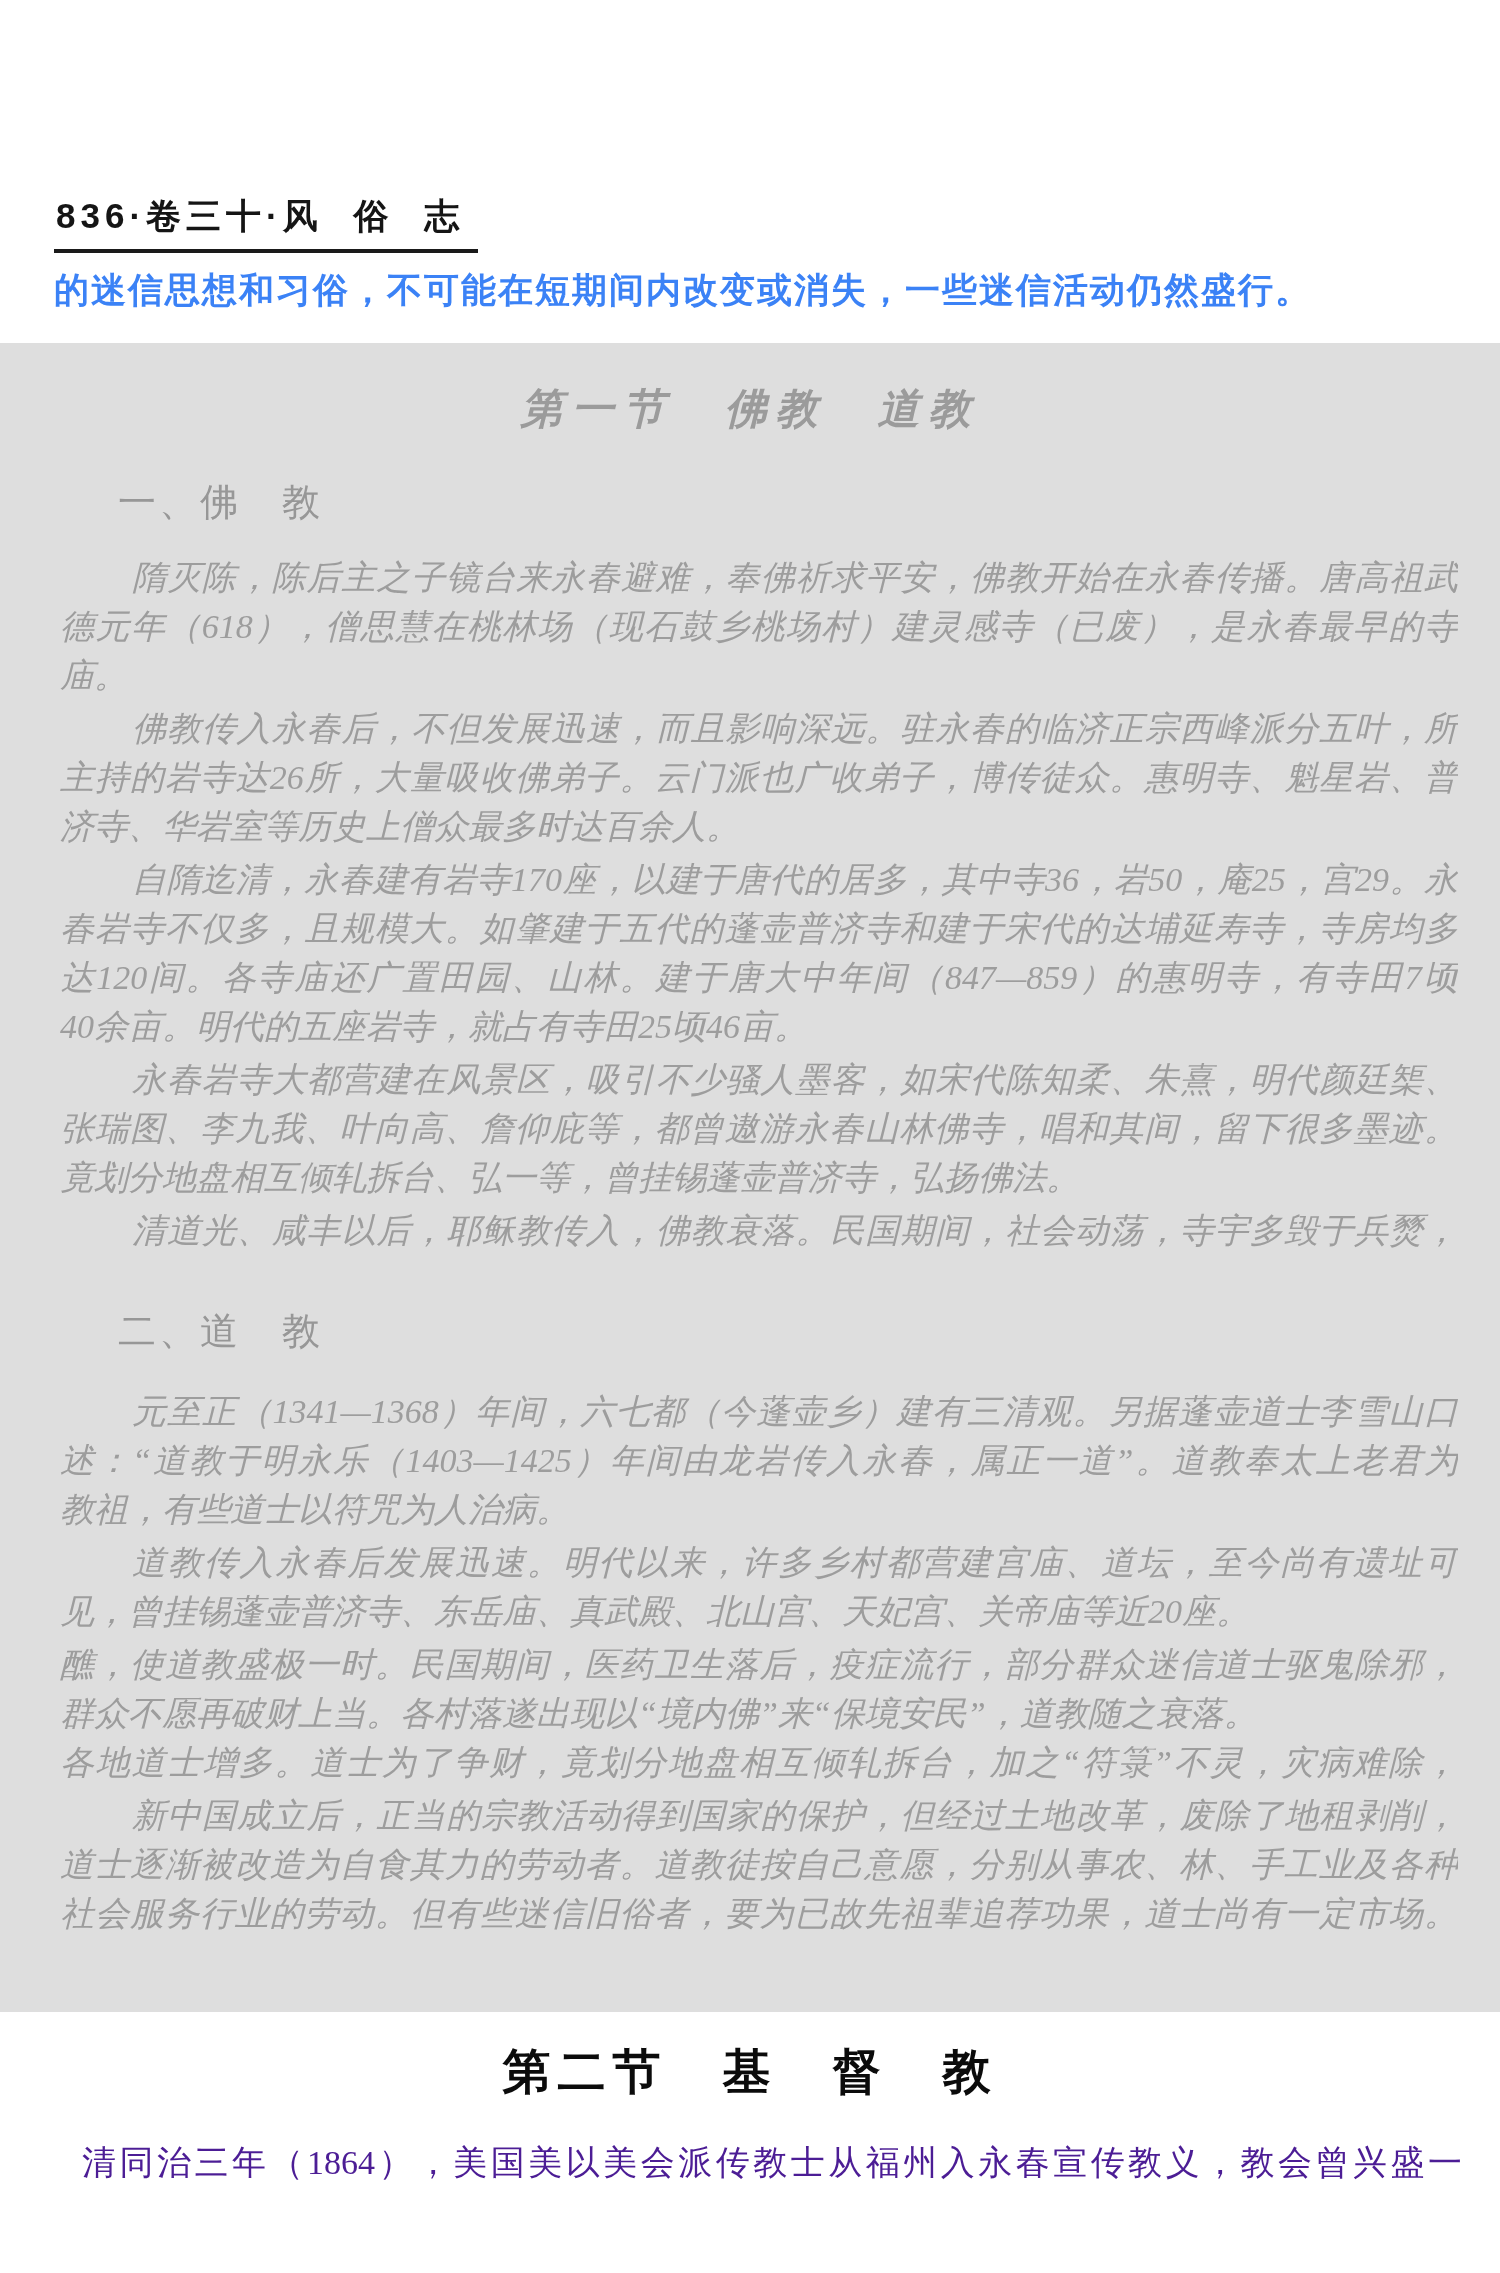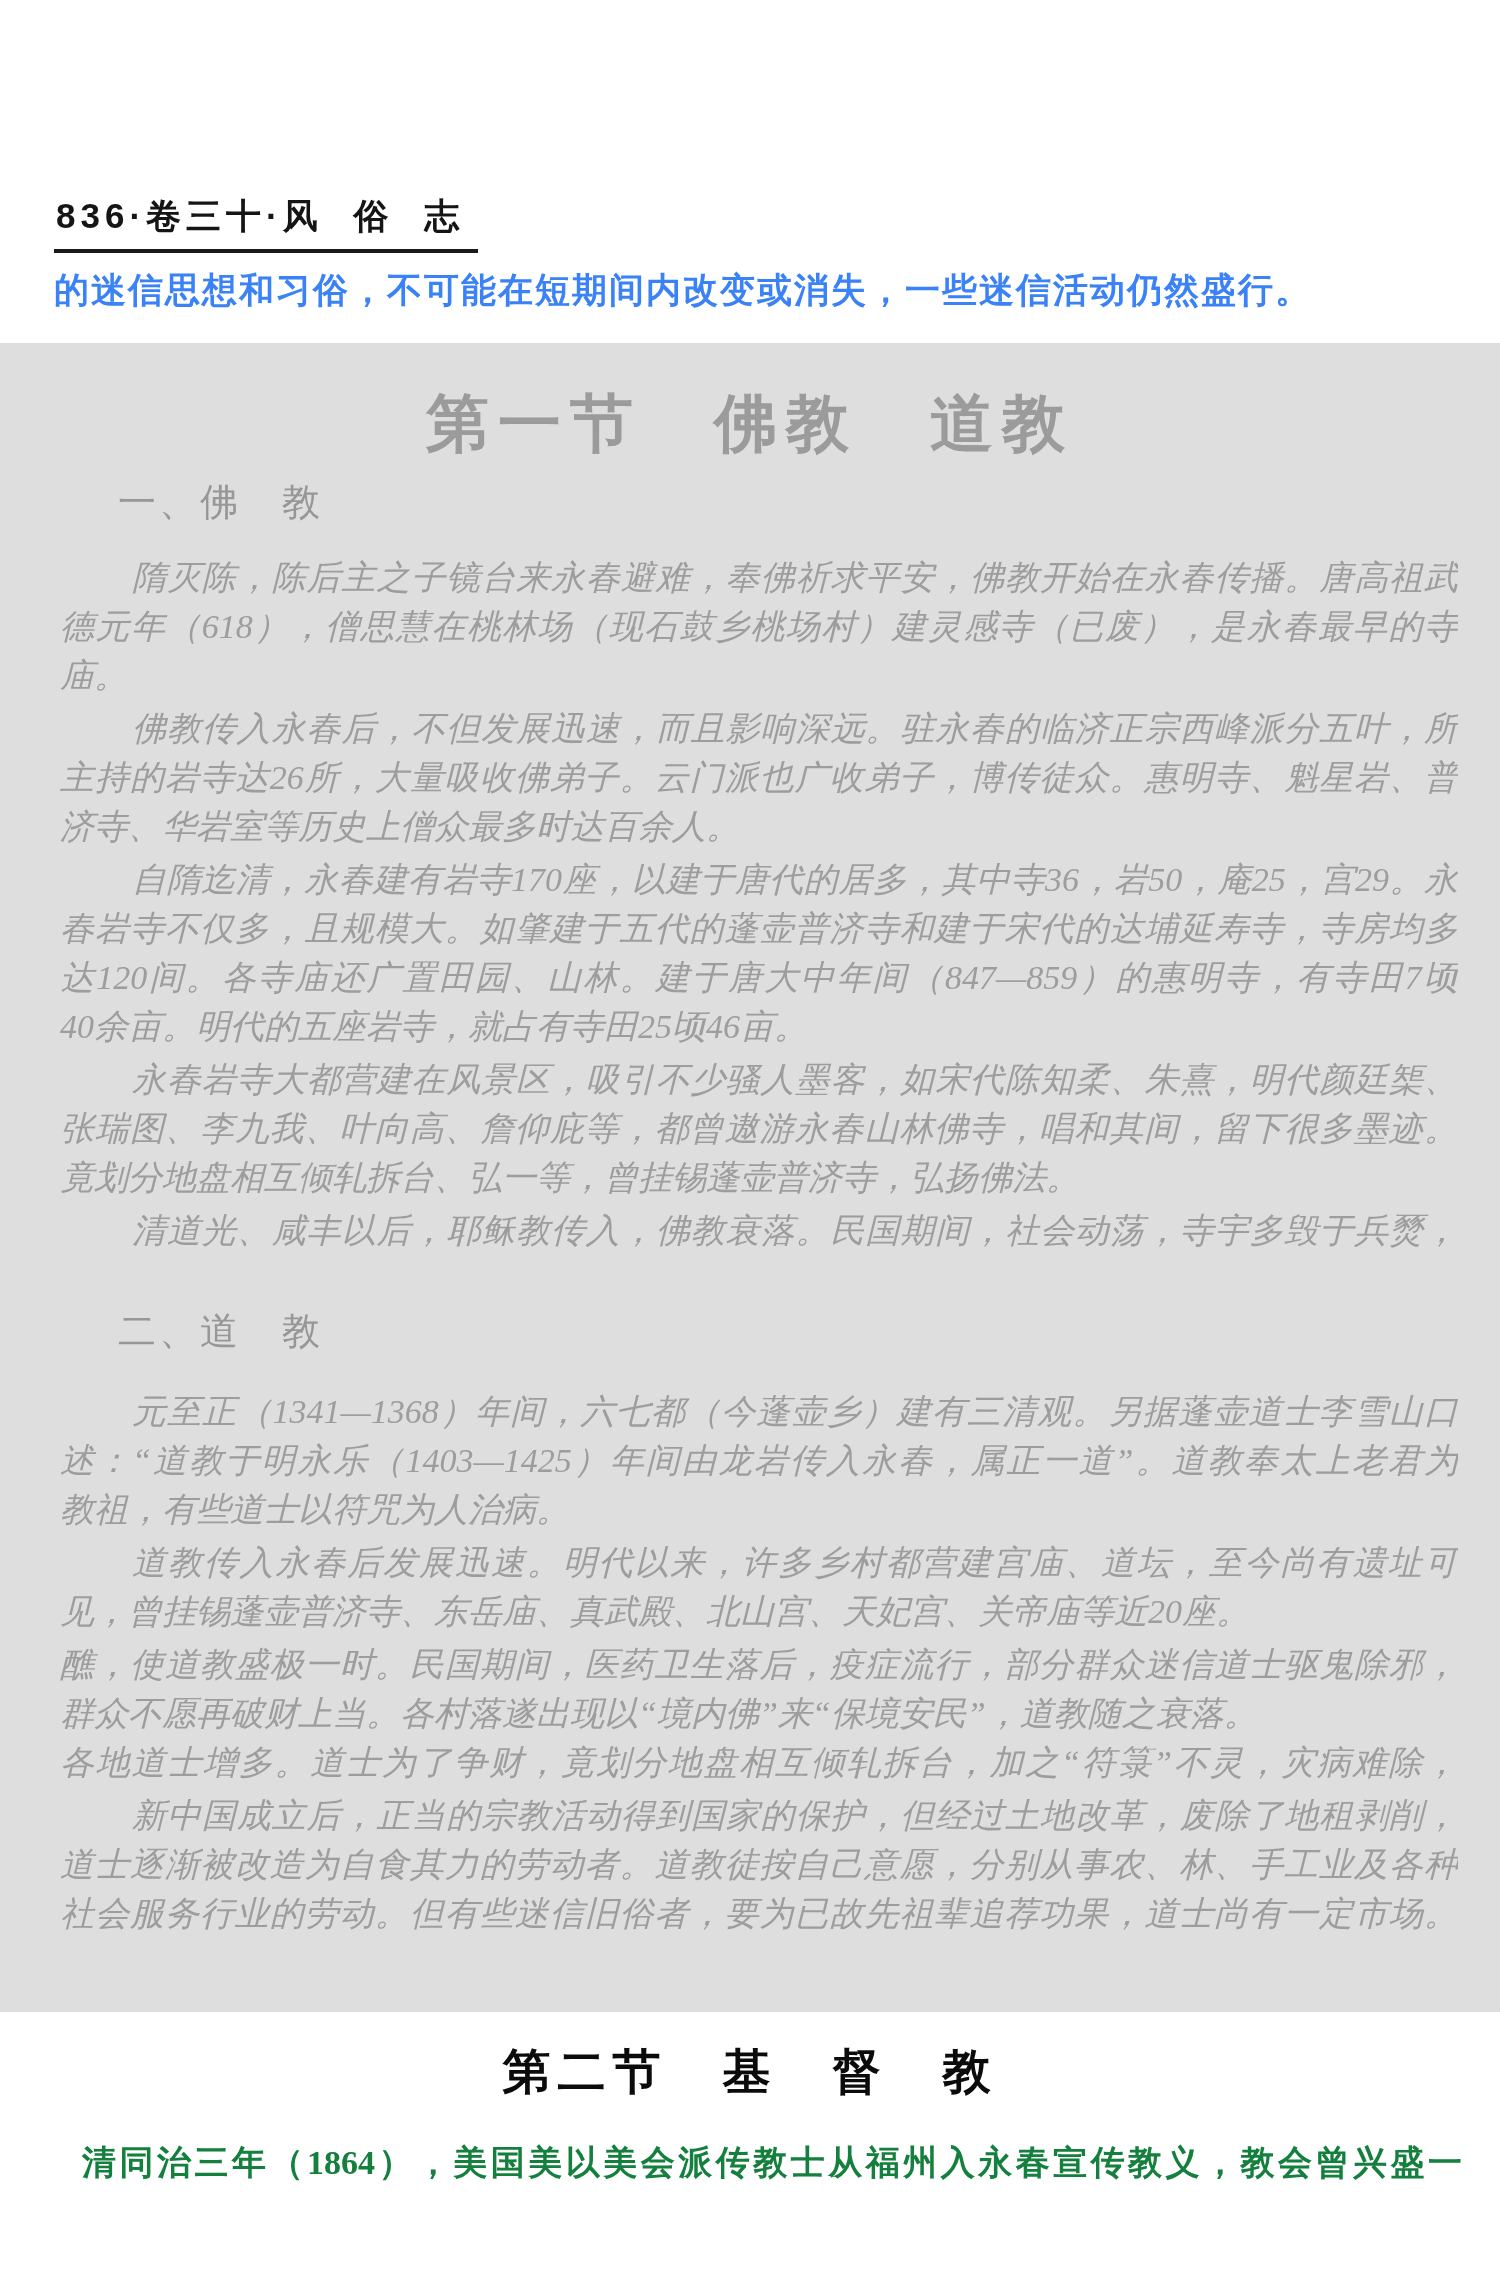--- a/index.html
+++ b/index.html
@@ -28,22 +28,22 @@
   
   .band{
     position:absolute;left:0;top:343px;
     width:1500px;height:1669px;
     background:#dedede;
   }
   .band-title{
     position:absolute;left:0;top:38px;width:100%;
     text-align:center;
     font-family:"Liberation Sans","DejaVu Sans",sans-serif;
-    font-weight:700;font-size:63px;color:#9b9b9b;
-    letter-spacing:9px;white-space:nowrap;
+    font-weight:700;font-size:42px;color:#9b9b9b;
+    letter-spacing:9px;white-space:nowrap;font-style:italic;
   }
   .sub-heading{
     position:absolute;left:118px;
     font-size:38px;color:#979797;font-weight:500;
     letter-spacing:3px;white-space:nowrap;
   }
   .h-buddhism{top:134px;}
   .h-taoism{top:963px;}
   .text-block{
     position:absolute;left:56px;width:1406px;
@@ -61,21 +61,21 @@
   
   .sec2-title{
     position:absolute;left:0;top:2040px;width:100%;
     text-align:center;
     font-family:"Liberation Sans","DejaVu Sans",sans-serif;
     font-weight:900;font-size:48px;color:#0b0b0b;
     letter-spacing:7px;white-space:nowrap;
   }
   .sec2-line{
     position:absolute;left:56px;top:2140px;width:1406px;
-    font-size:34px;line-height:46px;font-weight:700;color:#15803d;
+    font-size:34px;line-height:46px;font-weight:400;color:#4c1d95;
     text-indent:26px;
     text-align:justify;text-align-last:justify;
     height:50px;overflow:hidden;
   }
 </style>
 </head>
 <body>
 
 <div class="page">
 

